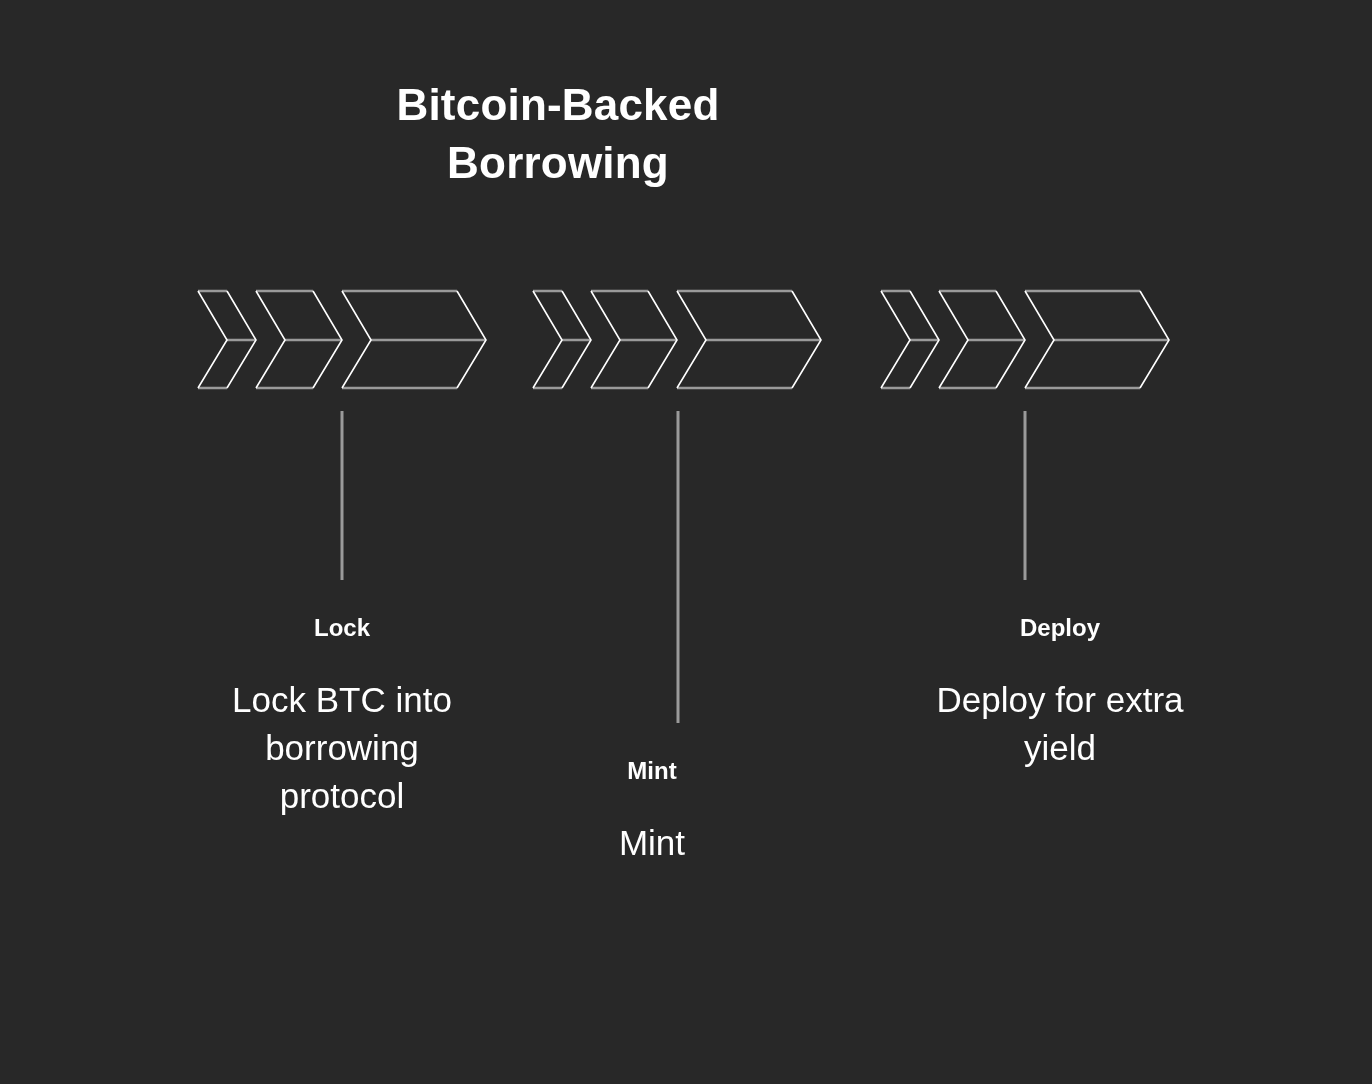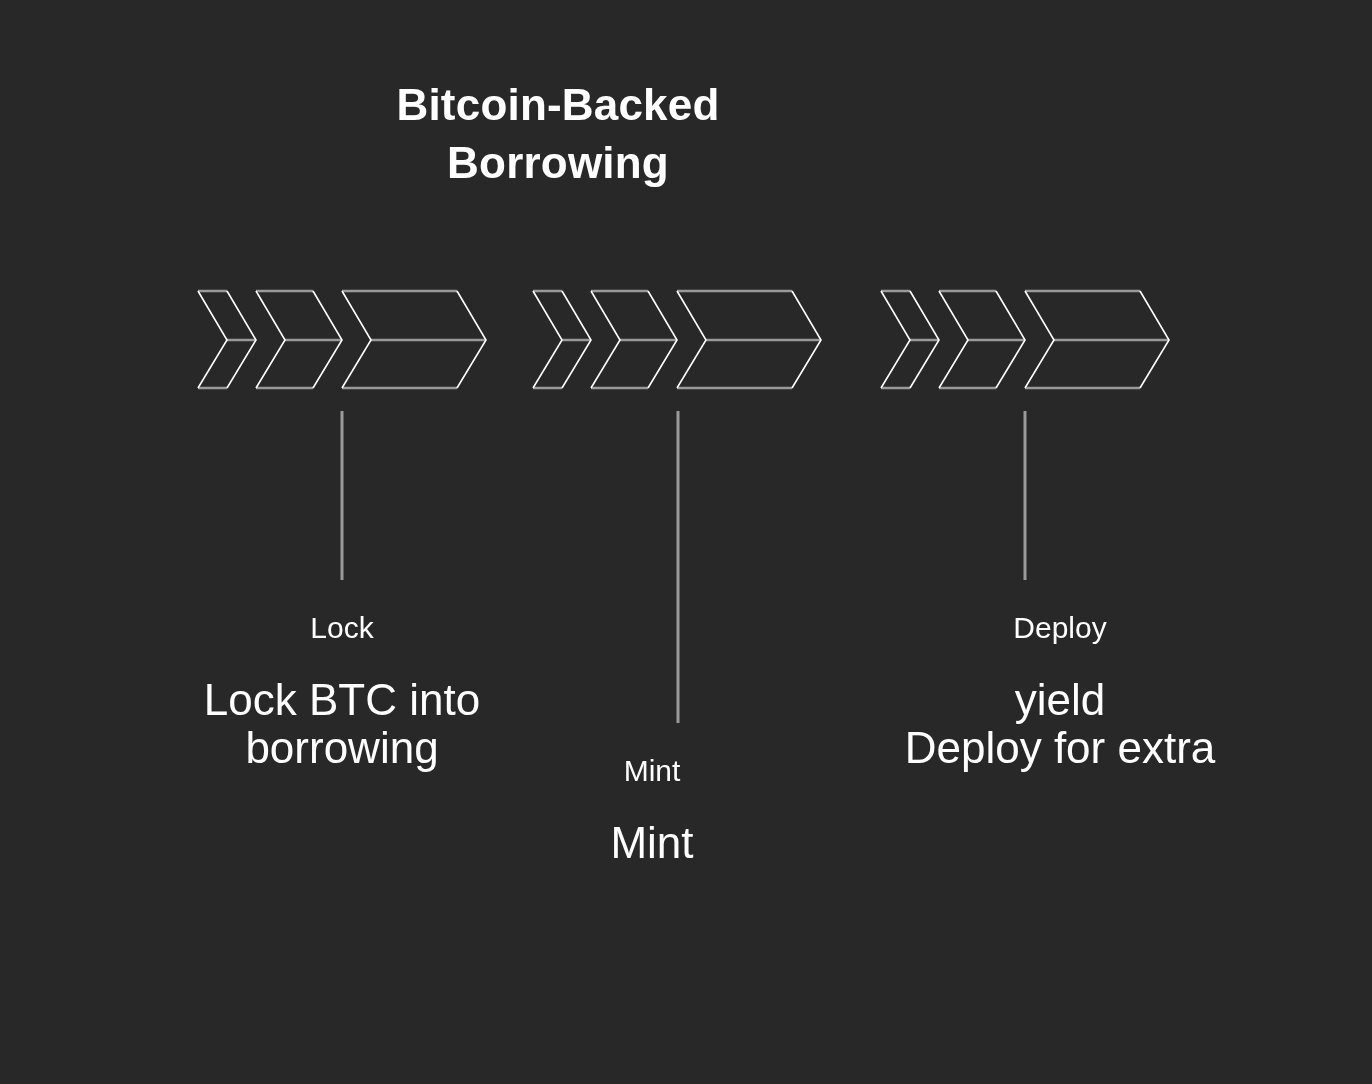--- a/index.html
+++ b/index.html
@@ -40,27 +40,27 @@
     }
     .chev-outline { stroke: #ffffff; stroke-width: 1.6; }
     .chev-edge { stroke: #9a9a9a; stroke-width: 2.4; }
     .connector { stroke: #9a9a9a; stroke-width: 3; }
     .step {
       position: absolute;
       text-align: center;
       width: 320px;
     }
     .step-title {
-      font-weight: normal;
-      font-size: 30px;
+      font-weight: bold;
+      font-size: 24px;
       line-height: 44px;
     }
     .step-desc {
       margin-top: 26px;
-      font-size: 44px;
+      font-size: 35px;
       line-height: 48px;
     }
     .step-desc span { display: block; }
   </style>
 </head>
 <body>
 
 <div class="title">
   <span>Bitcoin-Backed</span>
   <span>Borrowing</span>
@@ -100,29 +100,30 @@
     <path class="chev chev-outline" d="M342 291 L371 340 L342 388 M457 291 L486 340 L457 388"></path>
   </g>
   <line class="connector" x1="1025" y1="411" x2="1025" y2="580"></line>
 </svg>
 
 <div class="step" style="left:182px; top:606px;">
   <div class="step-title">Lock</div>
   <div class="step-desc">
     <span>Lock BTC into</span>
     <span>borrowing</span>
+    <span>protocol</span>
   </div>
 </div>
 
 <div class="step" style="left:492px; top:749px;">
   <div class="step-title">Mint</div>
   <div class="step-desc">
     <span>Mint</span>
   </div>
 </div>
 
 <div class="step" style="left:900px; top:606px;">
   <div class="step-title">Deploy</div>
   <div class="step-desc">
+    <span>Deploy for extra</span>
     <span>yield</span>
-    <span>Deploy for extra</span>
   </div>
 </div>
 
 </body></html>

